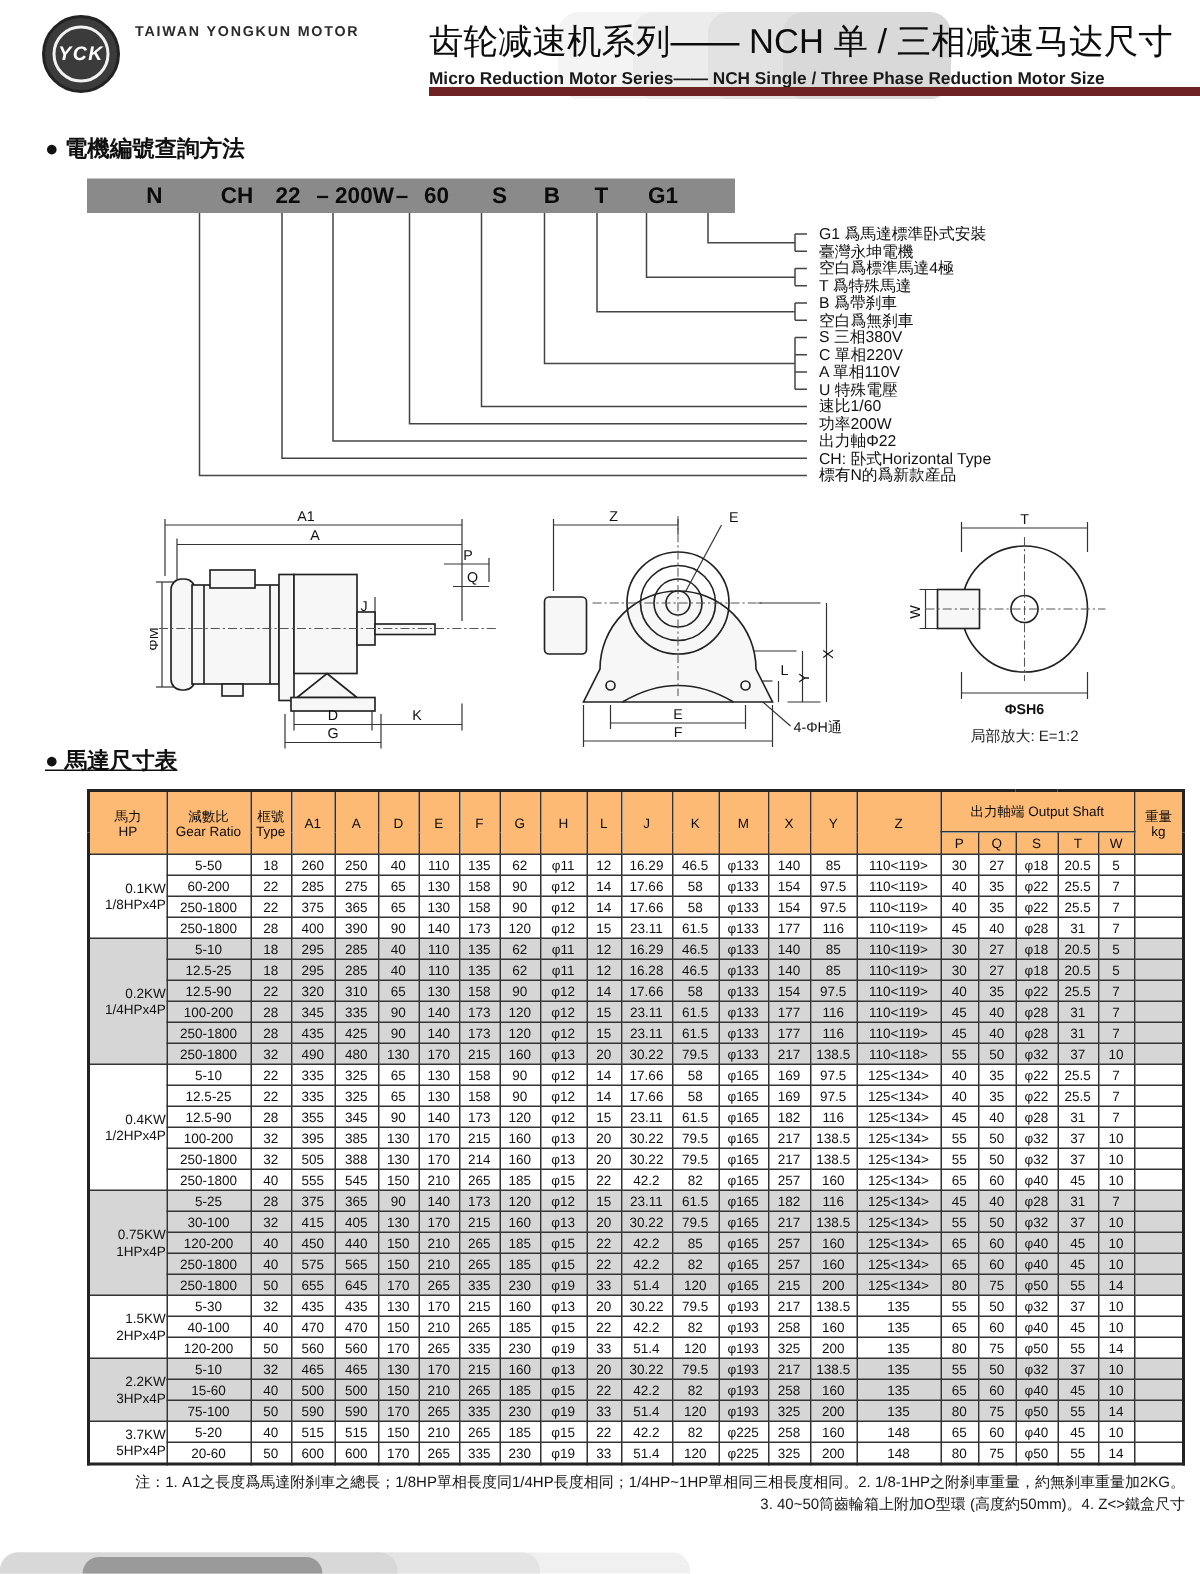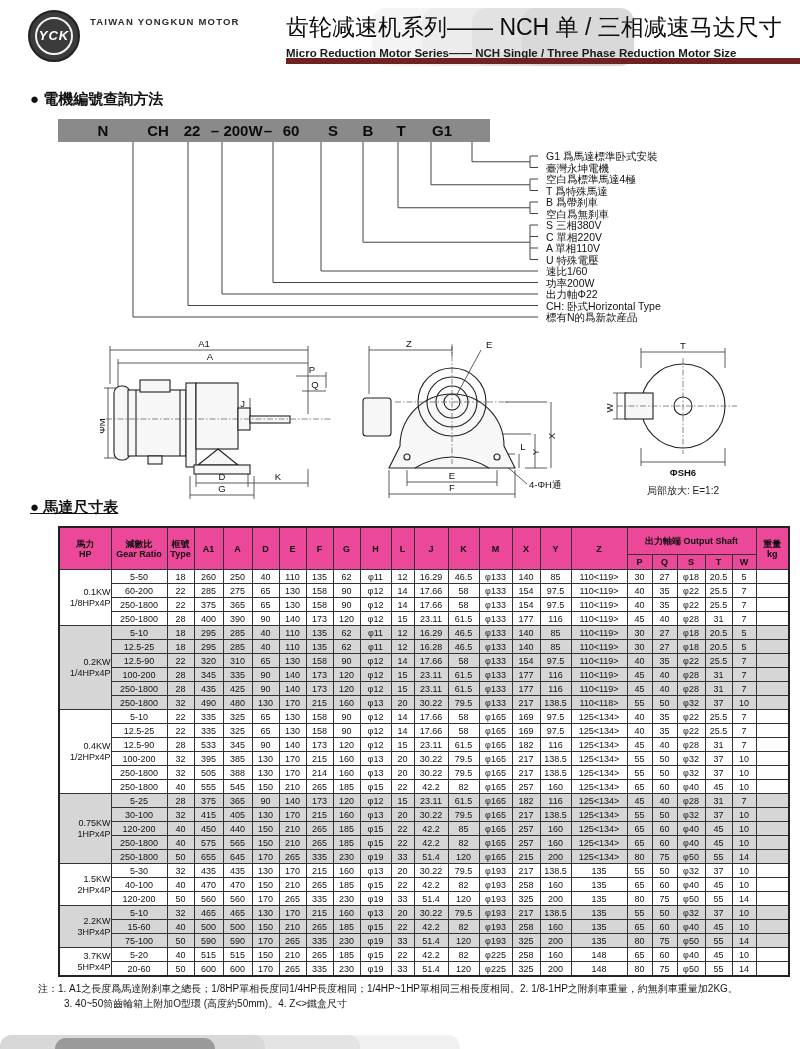--- a/index.html
+++ b/index.html
@@ -40,29 +40,29 @@
   .fillpart{stroke:#222;stroke-width:1.1;fill:#f7f7f7;}
   .dimline{stroke:#333;stroke-width:0.8;fill:none;}
   .centerline{stroke:#555;stroke-width:0.7;fill:none;stroke-dasharray:6 2 1.5 2;}
   .dimtext{font-size:9.5px;fill:#111;font-family:"Liberation Sans",sans-serif;}
   .captext{font-size:10px;fill:#222;font-family:"Liberation Sans",sans-serif;}
 
   
   .section2-title{position:absolute;left:30px;top:498px;text-decoration:underline;}
   table.dims{position:absolute;left:58px;top:526px;width:732px;border-collapse:collapse;table-layout:fixed;border:2px solid #222;}
   table.dims th,table.dims td{border:1px solid #333;font-size:9px;text-align:center;vertical-align:middle;padding:0;overflow:hidden;white-space:nowrap;}
-  table.dims thead th{background:#ec4899;font-weight:bold;color:#0d0d0d;line-height:10px;}
+  table.dims thead th{background:#fdba74;font-weight:normal;color:#0d0d0d;line-height:10px;}
   table.dims thead tr.h1 th{height:26px;}
   table.dims thead tr.h2 th{height:14px;}
   table.dims tbody td{height:13px;line-height:12px;background:#ffffff;}
   table.dims tbody tr.shade td{background:#d6d6d6;}
   td.hp-cell div{line-height:11px;text-align:right;}
 
   
-  .notes{position:absolute;left:38px;top:981px;width:752px;font-size:10px;line-height:15px;color:#161616;}
+  .notes{position:absolute;left:38px;top:981px;width:752px;font-size:10px;line-height:15px;color:#161616;text-align:right;}
   .notes .n2{padding-left:26px;}
 
   
   .foot-layer{position:absolute;bottom:0;border-radius:12px 12px 0 0;}
   .fl1{left:0;width:460px;height:14px;background:#f0f0f0;}
   .fl2{left:0;width:360px;height:14px;background:#e4e4e4;}
   .fl3{left:0;width:265px;height:14px;background:#d8d8d8;}
   .fl4{left:55px;width:160px;height:11px;background:#9a9a9a;}
 </style>
 </head>
@@ -632,21 +632,21 @@
           <td>40</td>
           <td>35</td>
           <td>φ22</td>
           <td>25.5</td>
           <td>7</td>
           <td></td>
         </tr>
         <tr>
           <td>12.5-90</td>
           <td>28</td>
-          <td>533</td>
+          <td>355</td>
           <td>345</td>
           <td>90</td>
           <td>140</td>
           <td>173</td>
           <td>120</td>
           <td>φ12</td>
           <td>15</td>
           <td>23.11</td>
           <td>61.5</td>
           <td>φ165</td>

